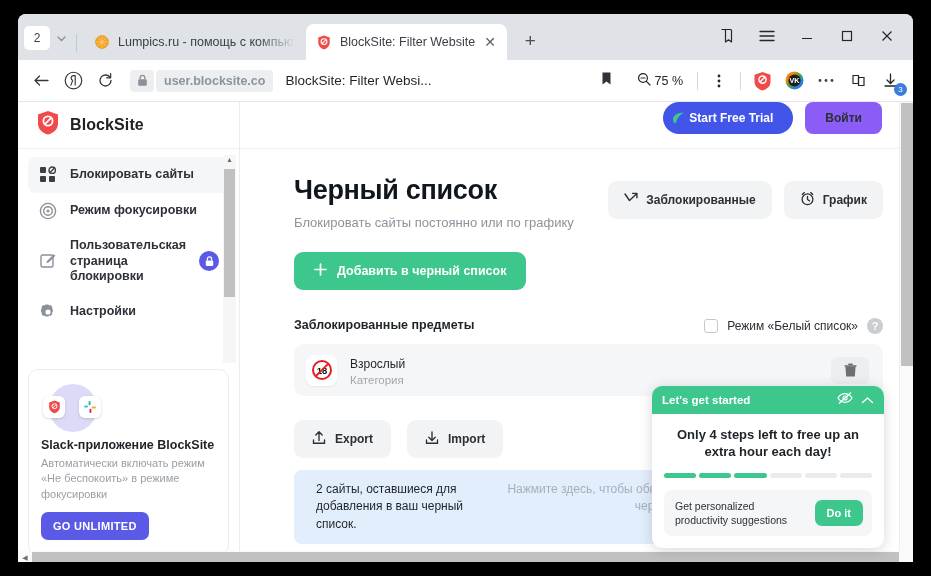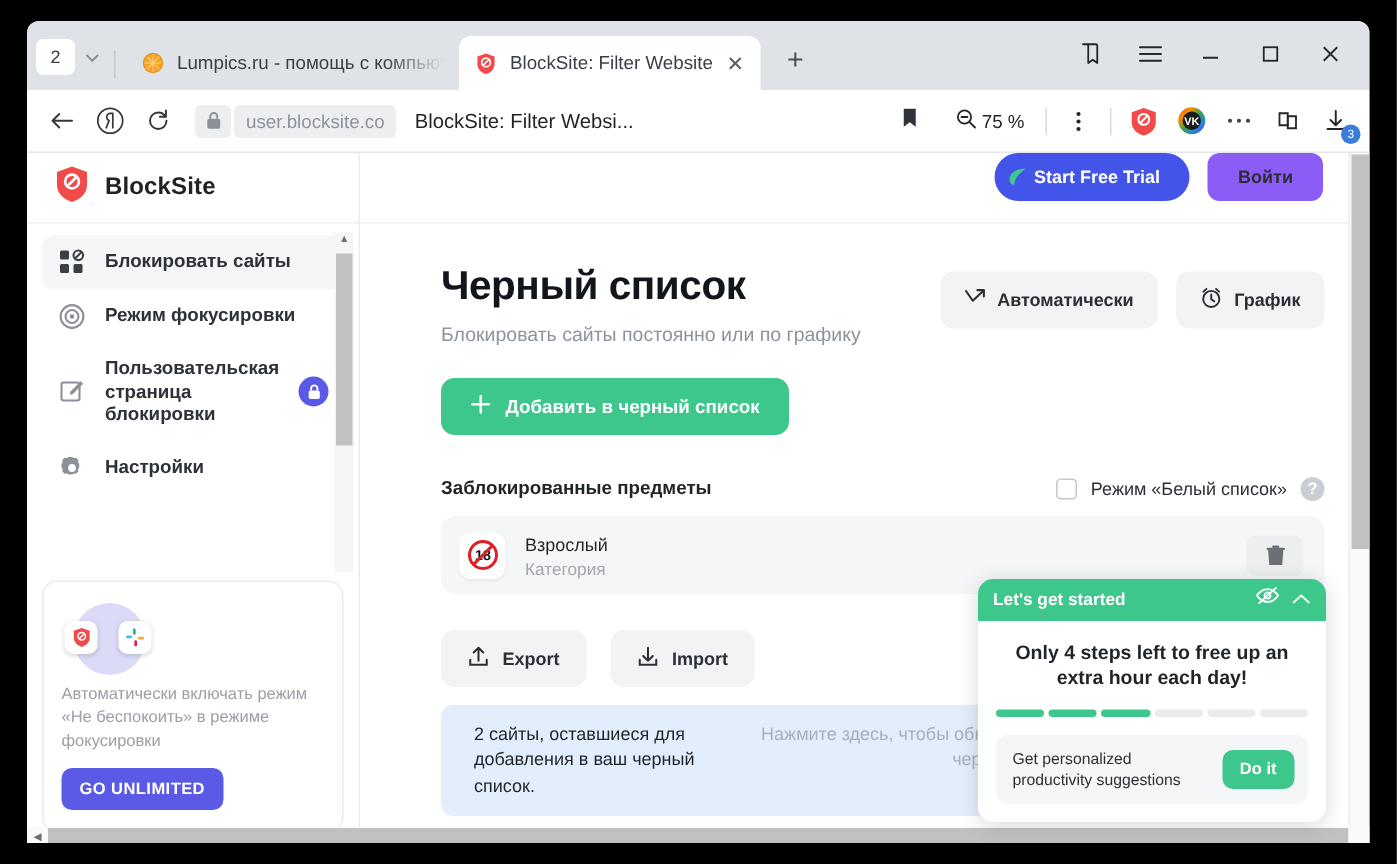--- a/index.html
+++ b/index.html
@@ -133,20 +133,21 @@
   }
   .url-chip {
     background: #eceef0;
     border-radius: 4px;
     height: 22px;
     display: flex; align-items: center;
     padding: 0 8px;
     font-size: 12.5px;
     color: #8e949b;
     margin-left: -4px;
+    font-weight: bold;
   }
   .page-title {
     font-size: 13.5px; color: #1f2327;
     white-space: nowrap; overflow: hidden;
     margin-left: 6px;
   }
   .bookmark-ic { margin-left: auto; padding-right: 4px; color: #2f343a; }
   .zoom-chip {
     display: flex; align-items: center; gap: 4px;
     height: 26px; padding: 0 8px;
@@ -725,20 +726,21 @@
             </div>
             <div class="promo-card r">
               <svg width="14" height="14" viewBox="0 0 14 14">
                 <rect x="1" y="5.6" width="4.2" height="1.9" rx=".95" fill="#36c5f0"></rect>
                 <rect x="5.6" y="1" width="1.9" height="4.2" rx=".95" fill="#2eb67d"></rect>
                 <rect x="8.8" y="6.5" width="4.2" height="1.9" rx=".95" fill="#ecb22e"></rect>
                 <rect x="6.5" y="8.8" width="1.9" height="4.2" rx=".95" fill="#e01e5a"></rect>
               </svg>
             </div>
           </div>
+          <div class="promo-title">Slack-приложение BlockSite</div>
           <div class="promo-desc">Автоматически включать режим «Не беспокоить» в режиме фокусировки</div>
           <div class="promo-btn">GO UNLIMITED</div>
         </div>
       </div>
 
       <div class="main">
         <div class="apphdr">
           <div class="trial-btn">
             <span class="trial-leaf">
               <svg width="13" height="13" viewBox="0 0 13 13">
@@ -757,21 +759,21 @@
               <div class="sub">Блокировать сайты постоянно или по графику</div>
             </div>
             <div class="hdr-actions">
               <div class="ghost-btn">
                 <span>
                   <svg width="14" height="13" viewBox="0 0 14 13">
                       <path d="M1 2l4.5 6.5L12.6 1.8" stroke="#2b3036" stroke-width="1.4" fill="none" stroke-linecap="round" stroke-linejoin="round"></path>
                       <path d="M8.6 1.4h4.3v4.3" stroke="#2b3036" stroke-width="1.4" fill="none" stroke-linecap="round" stroke-linejoin="round"></path>
                     </svg>
                 </span>
-                <span>Автоматически</span>
+                <span>Заблокированные</span>
               </div>
               <div class="ghost-btn">
                 <span>
                   <svg width="15" height="15" viewBox="0 0 15 15">
                       <circle cx="7.5" cy="8.3" r="5.4" fill="none" stroke="#2b3036" stroke-width="1.3"></circle>
                       <path d="M7.5 5.3v3.2l2 1.4" stroke="#2b3036" stroke-width="1.3" fill="none" stroke-linecap="round"></path>
                       <path d="M2.3 3.4 4.3 1.6M12.7 3.4 10.7 1.6" stroke="#2b3036" stroke-width="1.3" stroke-linecap="round"></path>
                     </svg>
                 </span>
                 <span>График</span>

